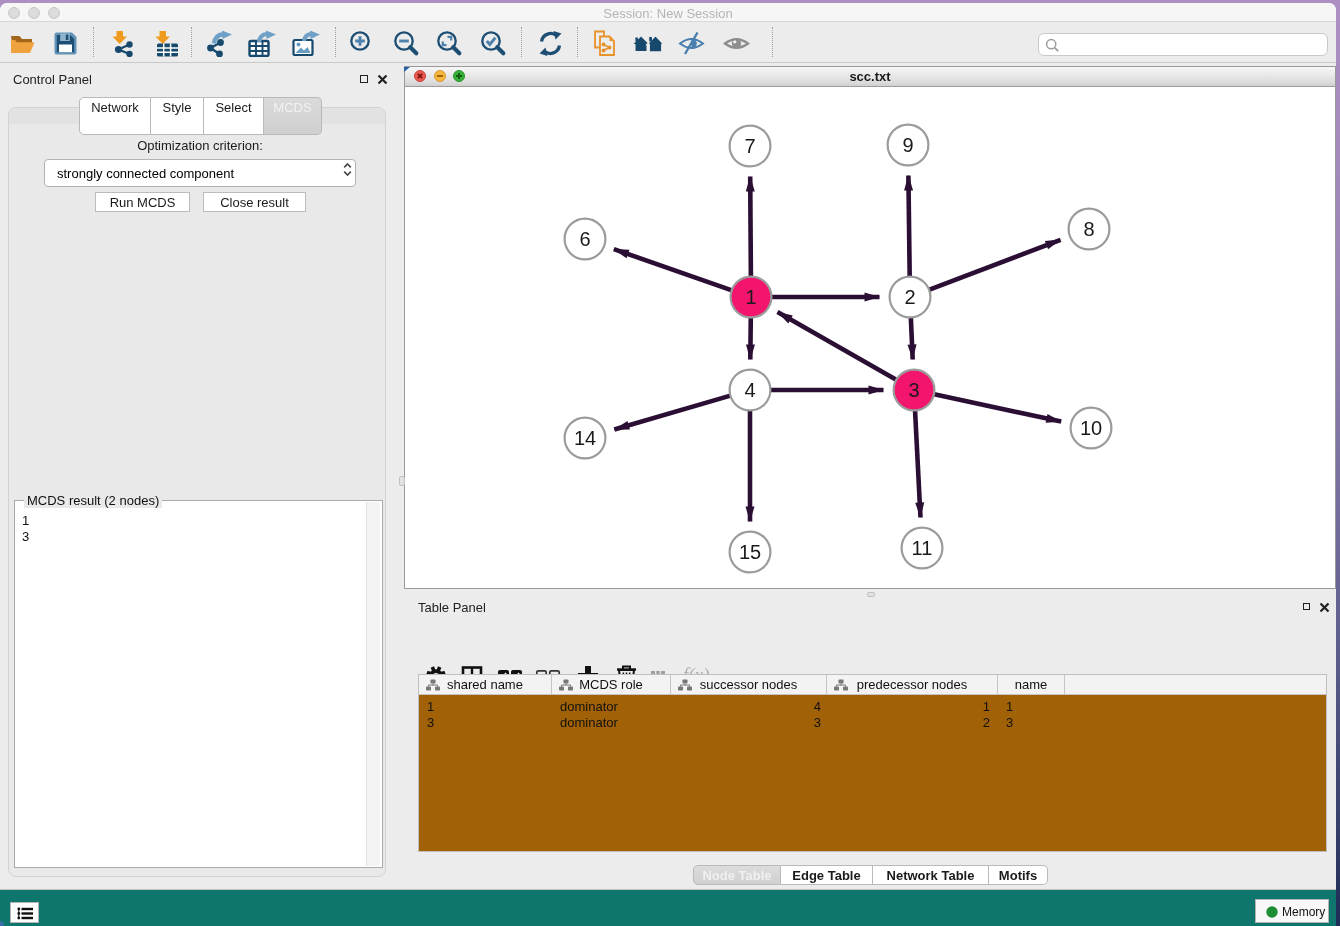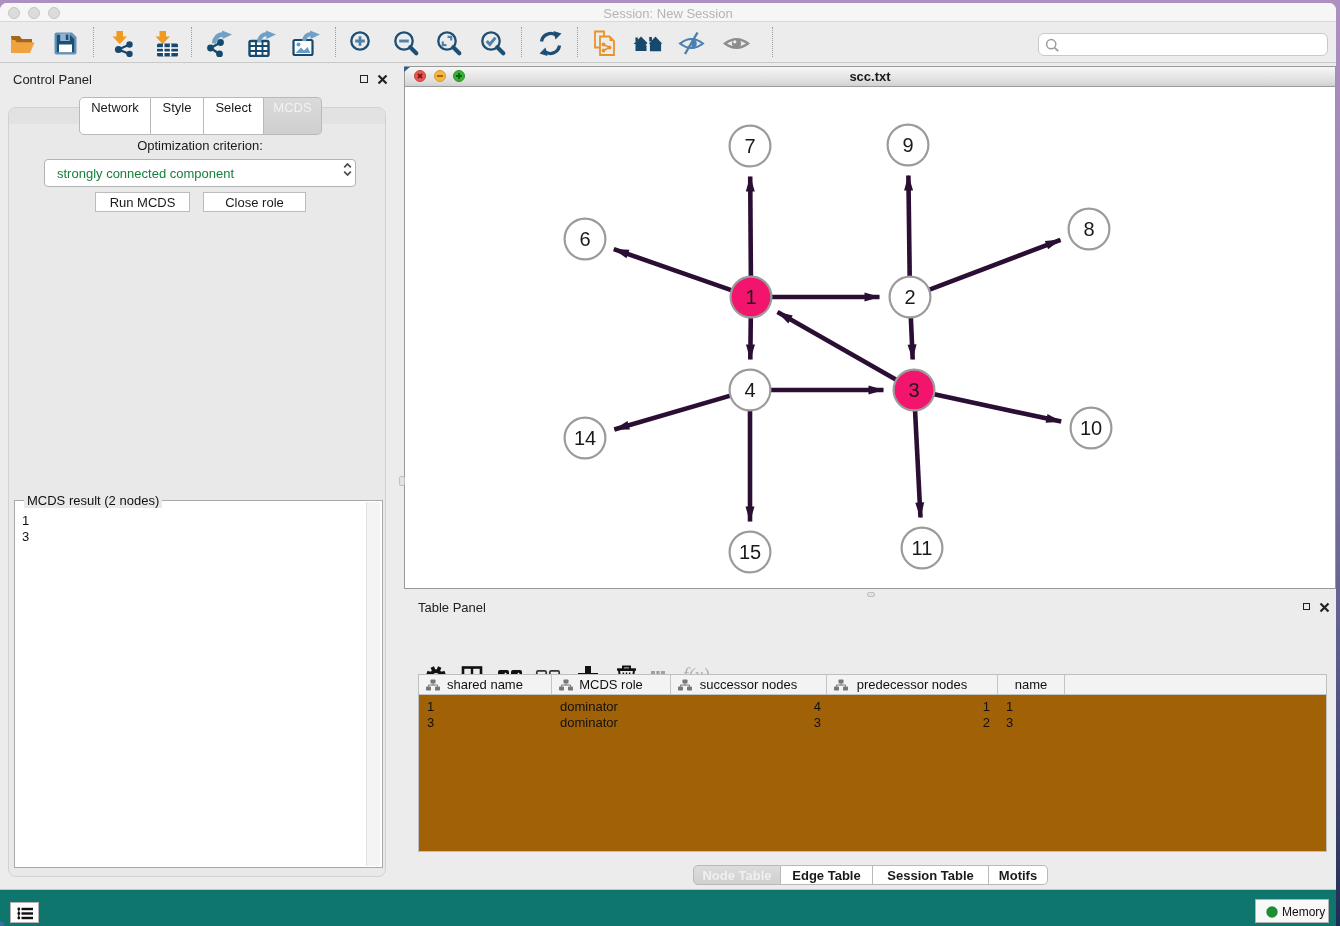--- a/index.html
+++ b/index.html
@@ -26,21 +26,21 @@
 #cpanel { position:absolute; left:0; top:60px; width:404px; height:826px; background:#ececec;text-decoration:underline; }
 #cp-title { position:absolute; left:13px; top:9px; font-size:13px; color:#222; }
 #cp-content { position:absolute; left:8px; top:44px; width:378px; height:770px;
   background:#e9e9e9; border:1px solid #d2d2d2; border-radius:8px; }
 .tabrow { position:absolute; font-size:13px; color:#1a1a1a; }
 .tab { position:absolute; top:34px; height:38px; background:#fff; border:1px solid #b9b9b9;
   text-align:center; line-height:20px; }
 select.cc { position:absolute; left:44px; top:96px; width:312px; height:28px;
   font-family:"Liberation Sans",sans-serif; font-size:13px; padding-left:12px;
   background:#fff; border:1px solid #b3b3b3; border-radius:4px;
-  -webkit-appearance:none; appearance:none; color:#15803d;}
+  -webkit-appearance:none; appearance:none; color:#000000;}
 .btn { position:absolute; background:#fff; border:1px solid #bcbcbc; border-radius:0;
   font-size:13px; color:#1a1a1a; text-align:center; }
 #mcdsbox { position:absolute; left:14px; top:437px; width:369px; height:368px;
   background:#fff; border:1px solid #a9a9a9; }
 #mcdsleg { position:absolute; left:24px; top:430px; font-size:13px; color:#111;
   background:#e9e9e9; padding:0 3px; }
 
 #netwin { position:absolute; left:404px; top:63px; width:932px; height:523px;
   border:1px solid #999; background:#fff; }
 #nettitle { position:absolute; left:0; top:0; width:930px; height:20px;
@@ -217,21 +217,21 @@
       <div class="tab" style="left:204px; width:60px; border-left:none;">Select</div>
       <div class="tab" style="left:264px; width:58px; border-left:none; border-radius:0 5px 5px 0;
         background:linear-gradient(180deg,#dadada,#cfcfcf); color:#f2f2f2;">MCDS</div>
     </div>
     <div style="position:absolute; left:60px; top:75px; width:280px; text-align:center; font-size:13px; color:#1a1a1a;">Optimization criterion:</div>
     <select class="cc"><option>strongly connected component</option></select>
     <svg style="position:absolute;left:343px;top:100px;" width="9" height="13" viewBox="0 0 9 13">
         <path d="M1.2,4.4 L4.5,1 L7.8,4.4 M1.2,8.6 L4.5,12 L7.8,8.6" stroke="#4a4a4a" stroke-width="1.7" fill="none"></path>
       </svg>
     <div class="btn" style="left:95px; top:129px; width:95px; height:20px; line-height:19px;">Run MCDS</div>
-    <div class="btn" style="left:203px; top:129px; width:103px; height:20px; line-height:19px;">Close role</div>
+    <div class="btn" style="left:203px; top:129px; width:103px; height:20px; line-height:19px;">Close result</div>
     <div id="mcdsbox">
       <div style="position:absolute; left:7px; top:12px; font-size:13px; color:#111; line-height:16px;">1<br>3</div>
       <div style="position:absolute; right:2px; top:1px; width:14px; height:364px; background:#f4f4f4; border-left:1px solid #e2e2e2;"></div>
     </div>
     <div id="mcdsleg">MCDS result (2 nodes)</div>
   </div>
   <div id="netwin">
     <div id="nettitle">
       <svg style="position:absolute;left:9px;top:3px;" width="62" height="12" viewBox="0 0 62 12">
         <circle cx="6" cy="6" r="5.5" fill="#ea5850" stroke="#c4423e" stroke-width="1"></circle>
@@ -393,21 +393,21 @@
       <div class="cell" style="left:408px;top:24px;width:163px;text-align:right;">1</div>
       <div class="cell" style="left:587px;top:24px;">1</div>
       <div class="cell" style="left:8px;top:40px;">3</div>
       <div class="cell" style="left:141px;top:40px;">dominator</div>
       <div class="cell" style="left:252px;top:40px;width:150px;text-align:right;">3</div>
       <div class="cell" style="left:408px;top:40px;width:163px;text-align:right;">2</div>
       <div class="cell" style="left:587px;top:40px;">3</div>
     </div>
     <div class="btab" style="left:289px;top:272px;width:88px;border-radius:5px 0 0 5px;background:linear-gradient(180deg,#dcdcdc,#d0d0d0);color:#f0f0f0;">Node Table</div>
     <div class="btab" style="left:377px;top:272px;width:92px;border-left:none;">Edge Table</div>
-    <div class="btab" style="left:469px;top:272px;width:116px;border-left:none;">Session Table</div>
+    <div class="btab" style="left:469px;top:272px;width:116px;border-left:none;">Network Table</div>
     <div class="btab" style="left:585px;top:272px;width:59px;border-left:none;border-radius:0 5px 5px 0;">Motifs</div>
   </div>
   <div id="statusbar">
     <div id="listbtn">
       <svg style="position:absolute;left:6px;top:4px;" width="16" height="13" viewBox="0 0 16 13">
         <path d="M1.8,2 V11" stroke="#111" stroke-width="1"></path>
           <g fill="#111">
             <circle cx="1.8" cy="2" r="1.4"></circle>
             <circle cx="1.8" cy="6.5" r="1.4"></circle>
             <circle cx="1.8" cy="11" r="1.4"></circle>

